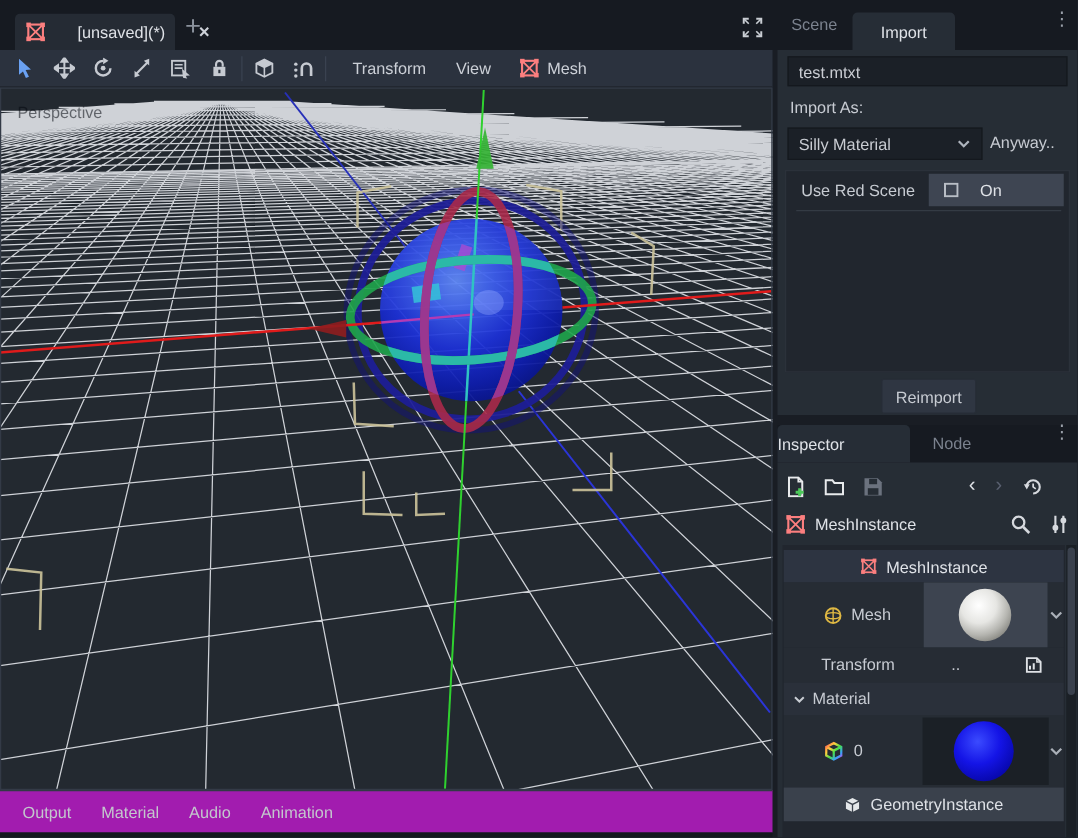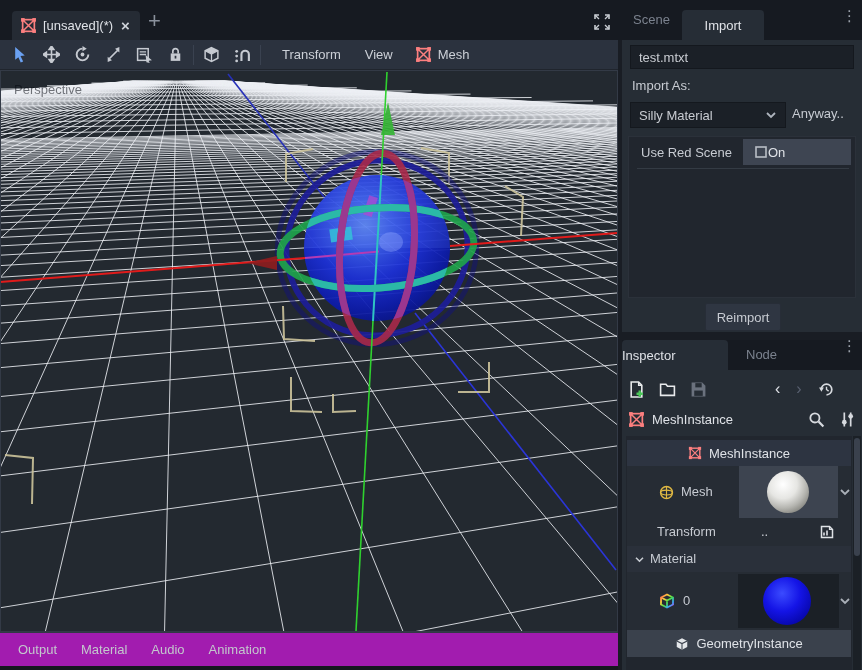--- a/index.html
+++ b/index.html
@@ -10,21 +10,21 @@
     -webkit-font-smoothing:antialiased;
   }
   .abs{position:absolute;}
   .txt{color:#c7cbd2;font-size:13px;white-space:nowrap;}
   .dim{color:#7b828e;}
   .bright{color:#dfe2e7;}
 
   
   #header{left:0;top:0;width:862px;height:40px;background:#161a21;}
   #scene-tab{left:12px;top:11px;width:128px;height:29px;background:#252b34;
-    border-radius:4px 4px 0 0;display:flex;align-items:center;padding:5px 8px;box-sizing:border-box;}
+    border-radius:4px 4px 0 0;display:flex;align-items:center;padding:5px 8px;box-sizing:border-box;gap:19px;}
   #scene-tab .title{margin-left:6px;}
   #tab-close{margin-left:8px;color:#ced2d9;font-size:15px;font-weight:bold;cursor:default;}
   #new-tab{left:148px;top:8px;color:#8a919c;font-size:22px;}
   #expand-btn{left:593px;top:13px;}
   #dock-tab-scene{left:633px;top:12px;}
   #dock-tab-import{left:682px;top:10px;width:82px;height:30px;background:#262d36;
      border-radius:4px 4px 0 0;display:flex;align-items:center;justify-content:center;}
   .dots{color:#9aa0aa;font-size:15px;letter-spacing:0;line-height:5px;}
   #header-dots{left:842px;top:13px;}
 
@@ -45,21 +45,21 @@
   #import-dock{left:622px;top:40px;width:240px;height:292px;}
   .lineedit{background:#1b2027;border:1px solid #14181e;color:#c9ccd2;font-size:13px;
     display:flex;align-items:center;padding:0 8px;box-sizing:border-box;}
   #import-file{left:8px;top:5px;width:224px;height:24px;}
   #import-as-label{left:10px;top:38px;}
   #preset-dd{left:8px;top:62px;width:156px;height:26px;justify-content:space-between;}
   #preset-btn{left:170px;top:66px;}
   #prop-box{left:6px;top:96px;width:228px;height:162px;background:#21262e;border:1px solid #2b313a;box-sizing:border-box;}
   #prop-row-label{left:12px;top:8px;}
   #prop-on-cell{left:114px;top:2px;width:108px;height:26px;background:#3e4552;
-    display:flex;align-items:center;gap:1px;padding-left:12px;box-sizing:border-box;}
+    display:flex;align-items:center;gap:17px;padding-left:12px;box-sizing:border-box;}
   #prop-sep{left:8px;top:31px;width:212px;height:1px;background:#343b44;}
   #reimport-btn{left:83px;top:263px;width:74px;height:26px;background:#2f3642;border:1px solid #272d37;
     border-radius:2px;display:flex;align-items:center;justify-content:center;}
 
   #inspector-strip{left:622px;top:340px;width:240px;height:30px;background:#161a21;}
   #tab-inspector{left:0px;top:0px;width:106px;height:30px;background:#262d36;
     border-radius:4px 4px 0 0;display:flex;align-items:center;padding-left:0;box-sizing:border-box;}
   #tab-node{left:124px;top:7px;}
   #inspector-dots{left:220px;top:3px;}
 

